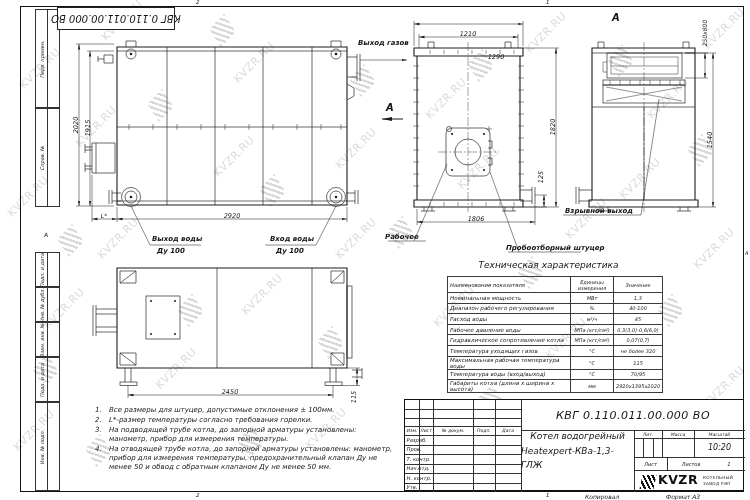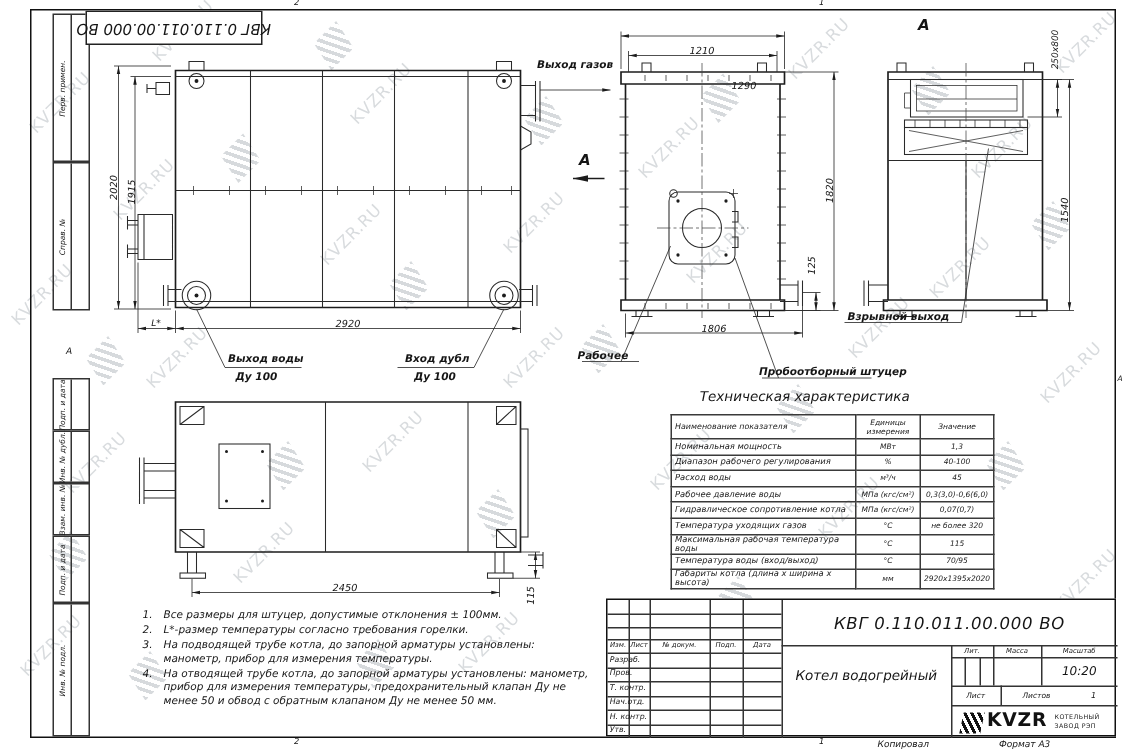--- a/index.html
+++ b/index.html
@@ -31,21 +31,21 @@
   .strip-inner{position:absolute;left:0;top:0;width:11px;height:100%;border-right:1px solid #333;}
   .strip-cell span{position:absolute;left:6px;top:50%;transform:translate(-50%,-50%) rotate(-90deg);font-size:5px;font-style:italic;color:#222;white-space:nowrap;}
   #stamp{position:absolute;left:57px;top:7px;width:118px;height:23px;border:1.2px solid #222;box-sizing:border-box;z-index:3;display:flex;align-items:center;justify-content:center;background:#fff;}
   #stamp span{transform:rotate(180deg);font-size:10px;font-style:italic;color:#151515;white-space:nowrap;}
   
   #notes{position:absolute;left:95px;top:406px;width:302px;z-index:3;}
   .note{display:flex;margin-bottom:1px;}
   .note .n{width:14px;font-size:7px;font-style:italic;color:#151515;flex:none;}
   .note .t{width:288px;font-size:7px;font-style:italic;color:#151515;line-height:1.28;}
   
-  #tech-title{position:absolute;left:435px;top:260px;width:203px;text-align:center;font-size:9px;font-style:italic;color:#151515;z-index:3;}
+  #tech-title{position:absolute;left:447px;top:260px;width:203px;text-align:center;font-size:9px;font-style:italic;color:#151515;z-index:3;}
   #tech{position:absolute;left:447px;top:276px;z-index:3;border-collapse:collapse;table-layout:fixed;background:transparent;}
   #tech td,#tech th{border:0.8px solid #3a3a3a;font-style:italic;font-weight:normal;color:#1a1a1a;padding:0 2px;overflow:hidden;}
   #tech th{font-size:5.3px;height:15px;text-align:center;}
   #tech td{font-size:5.6px;height:9.6px;}
   #tech .c-name{width:118px;text-align:left;}
   #tech .c-unit{width:38px;text-align:center;font-size:5px;}
   #tech .c-val{width:39px;text-align:center;font-size:5px;white-space:nowrap;}
   
   #tblock{position:absolute;left:404px;top:399px;width:340px;height:92px;border:1.4px solid #111;box-sizing:border-box;z-index:3;background:#fff;}
   .ln{position:absolute;background:#333;}
@@ -268,21 +268,21 @@
   </svg>
 
   <span class="lbl t65 rot" style="left:76px;top:125px;">2020</span>
   <span class="lbl t65 rot" style="left:88px;top:128px;">1915</span>
   <span class="lbl t65 cx" style="left:232px;top:211.5px;">2920</span>
   <span class="lbl t6 cx" style="left:104px;top:211.5px;">L*</span>
   <span class="lbl t7" style="left:358px;top:39px;">Выход газов</span>
   <span class="lbl t10 b" style="left:386px;top:102px;">А</span>
   <span class="lbl t7" style="left:152px;top:235px;">Выход воды</span>
   <span class="lbl t7" style="left:157px;top:246.5px;">Ду 100</span>
-  <span class="lbl t7" style="left:270px;top:235px;">Вход дубл</span>
+  <span class="lbl t7" style="left:270px;top:235px;">Вход воды</span>
   <span class="lbl t7" style="left:276px;top:246.5px;">Ду 100</span>
 
   <span class="lbl t65 cx" style="left:496px;top:17px;margin-top:36px;">1290</span>
   <span class="lbl t65 cx" style="left:468px;top:30px;">1210</span>
   <span class="lbl t65 rot" style="left:553px;top:127px;">1820</span>
   <span class="lbl t65 rot" style="left:541px;top:177px;">125</span>
   <span class="lbl t65 cx" style="left:476px;top:214.5px;">1806</span>
   <span class="lbl t7" style="left:385px;top:232.5px;">Рабочее</span>
   <span class="lbl t7" style="left:506px;top:243.5px;">Пробоотборный штуцер</span>
 
@@ -408,20 +408,21 @@
     <div class="tb-txt" style="left:1.5px;top:46px;font-size:5.2px;">Пров.</div>
     <div class="tb-txt" style="left:1.5px;top:55.5px;font-size:5.2px;">Т. контр.</div>
     <div class="tb-txt" style="left:1.5px;top:65px;font-size:5.2px;">Нач.отд.</div>
     <div class="tb-txt" style="left:1.5px;top:74.5px;font-size:5.2px;">Н. контр.</div>
     <div class="tb-txt" style="left:1.5px;top:84px;font-size:5.2px;">Утв.</div>
 
     <div class="tb-cell" style="left:116px;top:0;width:224px;height:30px;font-size:11px;letter-spacing:.5px;">КВГ 0.110.011.00.000 ВО</div>
 
     <div class="tb-cell" style="left:116px;top:32px;width:113px;height:38px;flex-direction:column;font-size:9px;line-height:1.6;">
       <span>Котел водогрейный</span>
+      <span>Heatexpert-КВа-1,3-ГЛЖ</span>
     </div>
 
     <div class="tb-cell" style="left:229px;top:30.5px;width:28px;height:7px;font-size:4.6px;">Лит.</div>
     <div class="tb-cell" style="left:257px;top:30.5px;width:32px;height:7px;font-size:4.6px;">Масса</div>
     <div class="tb-cell" style="left:289px;top:30.5px;width:51px;height:7px;font-size:4.6px;">Масштаб</div>
     <div class="tb-cell" style="left:289px;top:38px;width:51px;height:19px;font-size:8px;">10:20</div>
 
     <div class="tb-cell" style="left:229px;top:58px;width:33px;height:11px;font-size:5px;">Лист</div>
     <div class="tb-cell" style="left:262px;top:58px;width:48px;height:11px;font-size:5px;">Листов</div>
     <div class="tb-cell" style="left:310px;top:58px;width:28px;height:11px;font-size:5.4px;">1</div>

